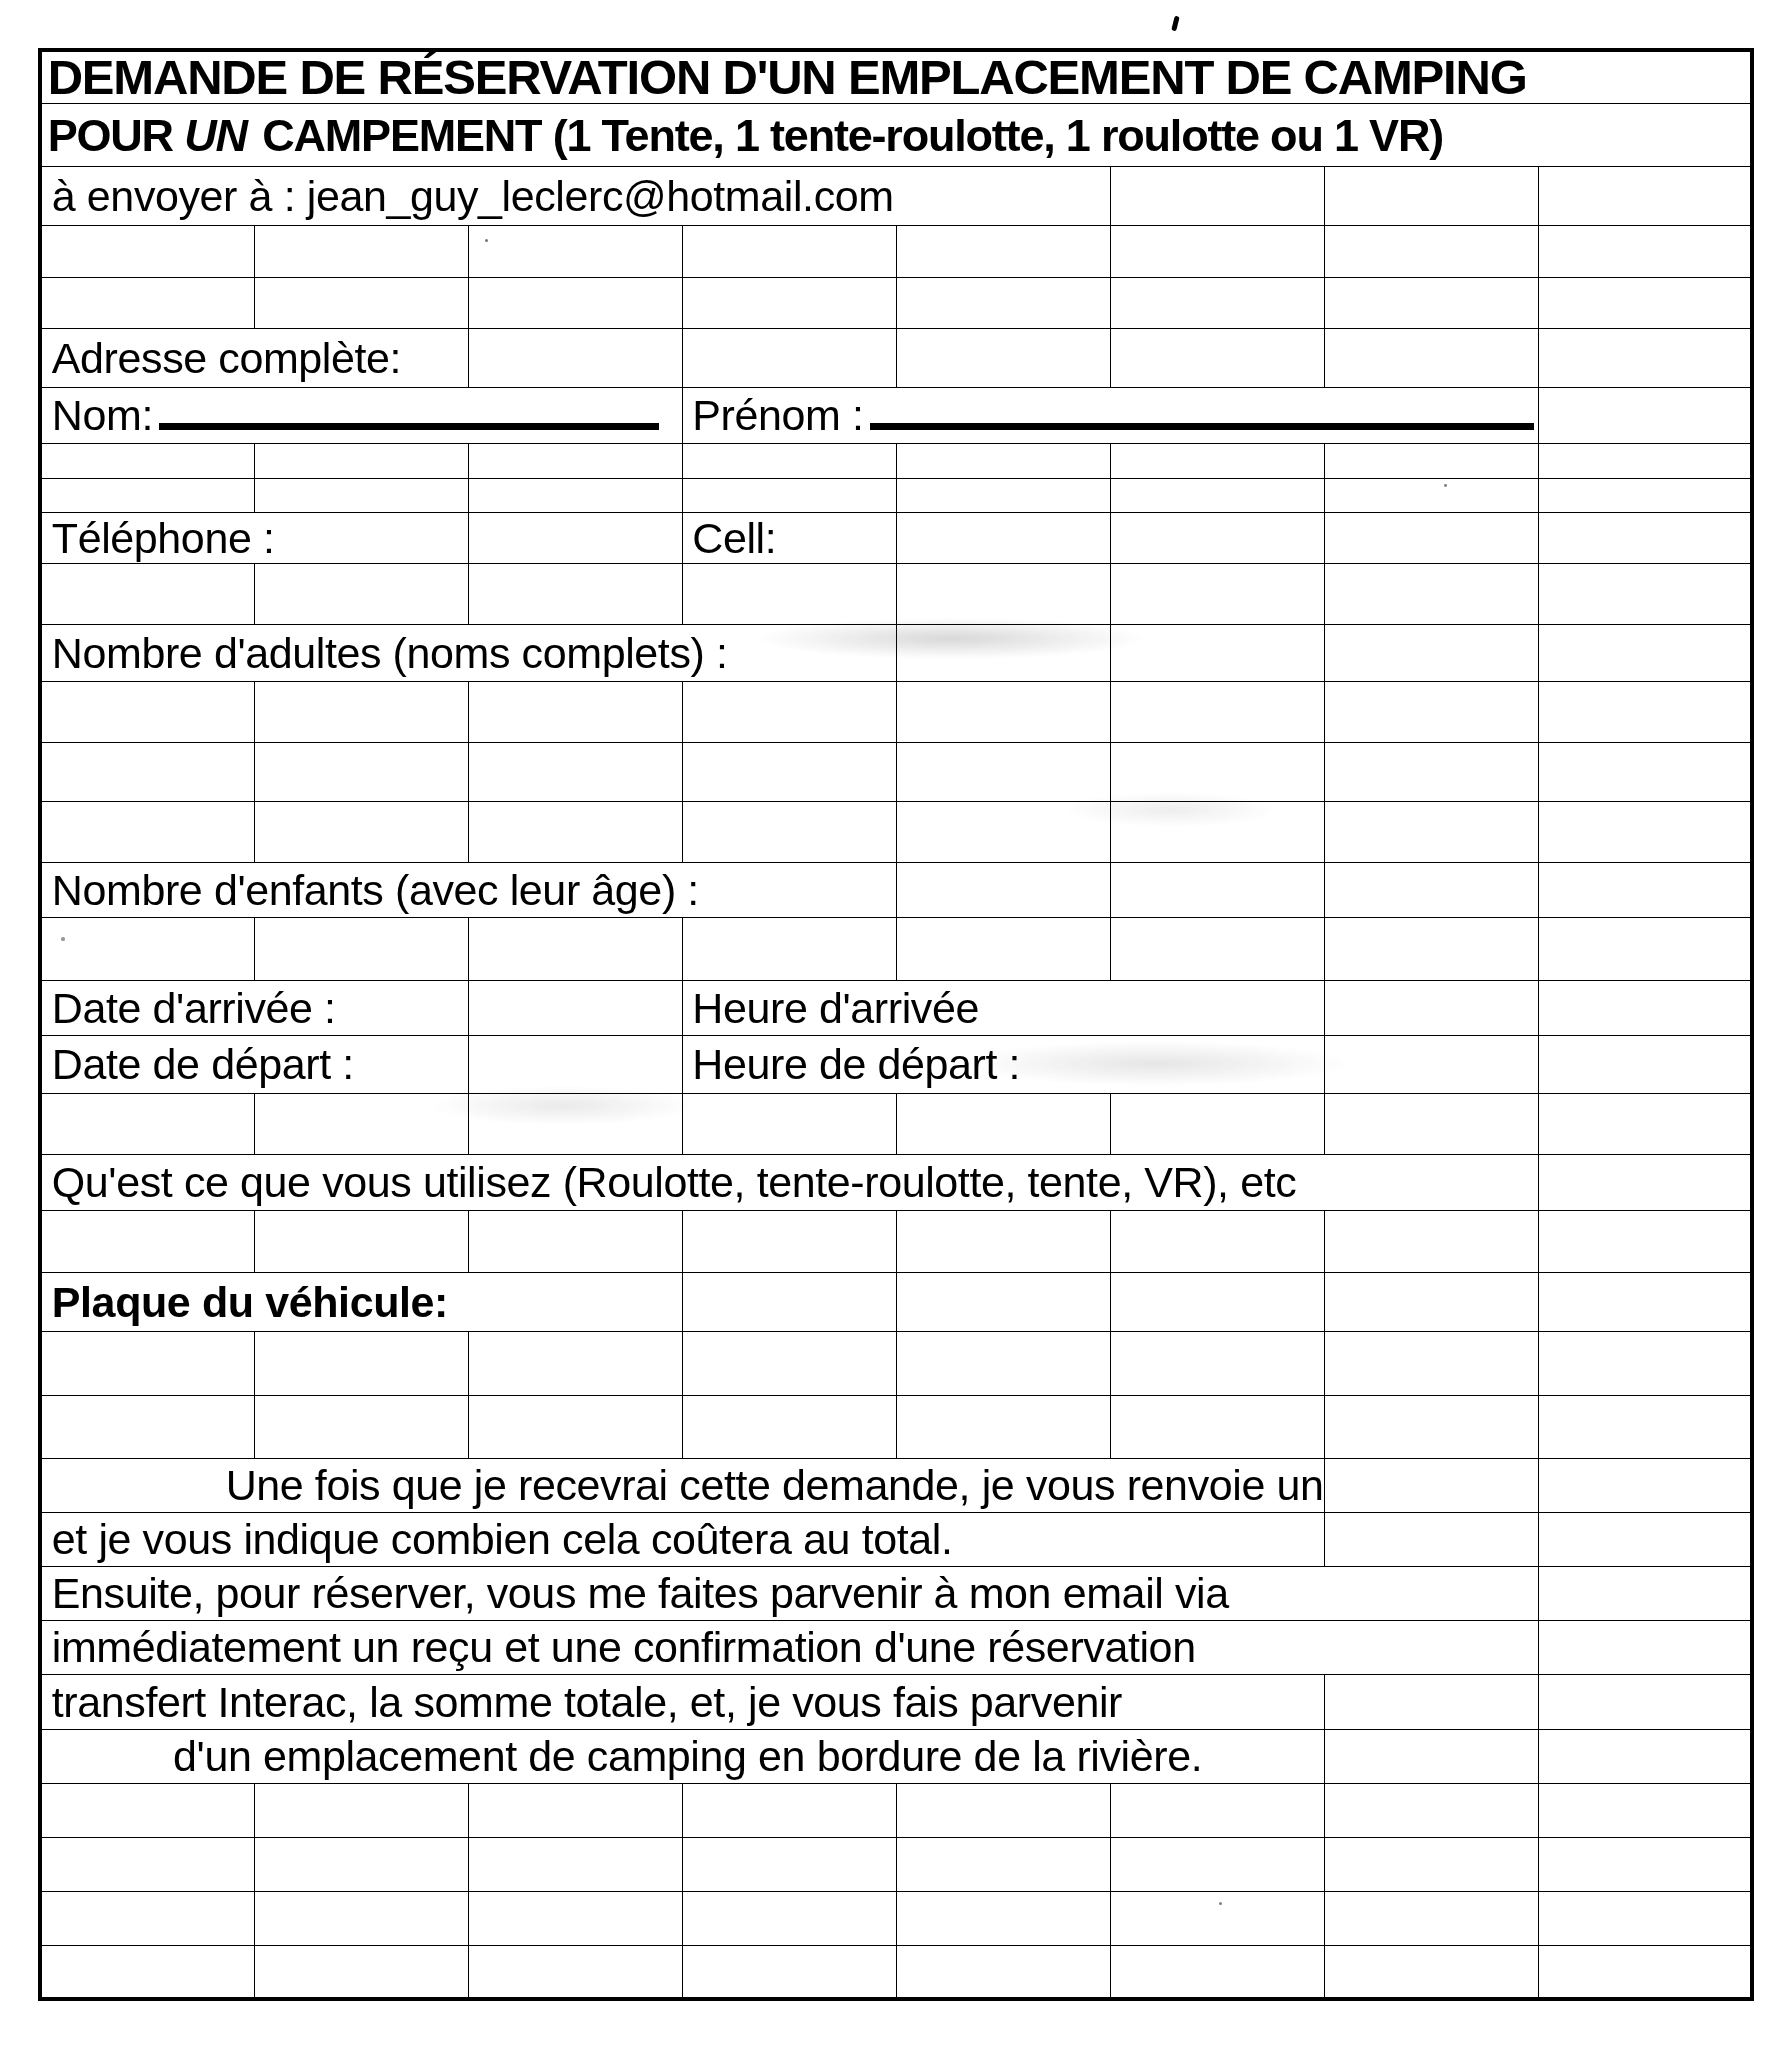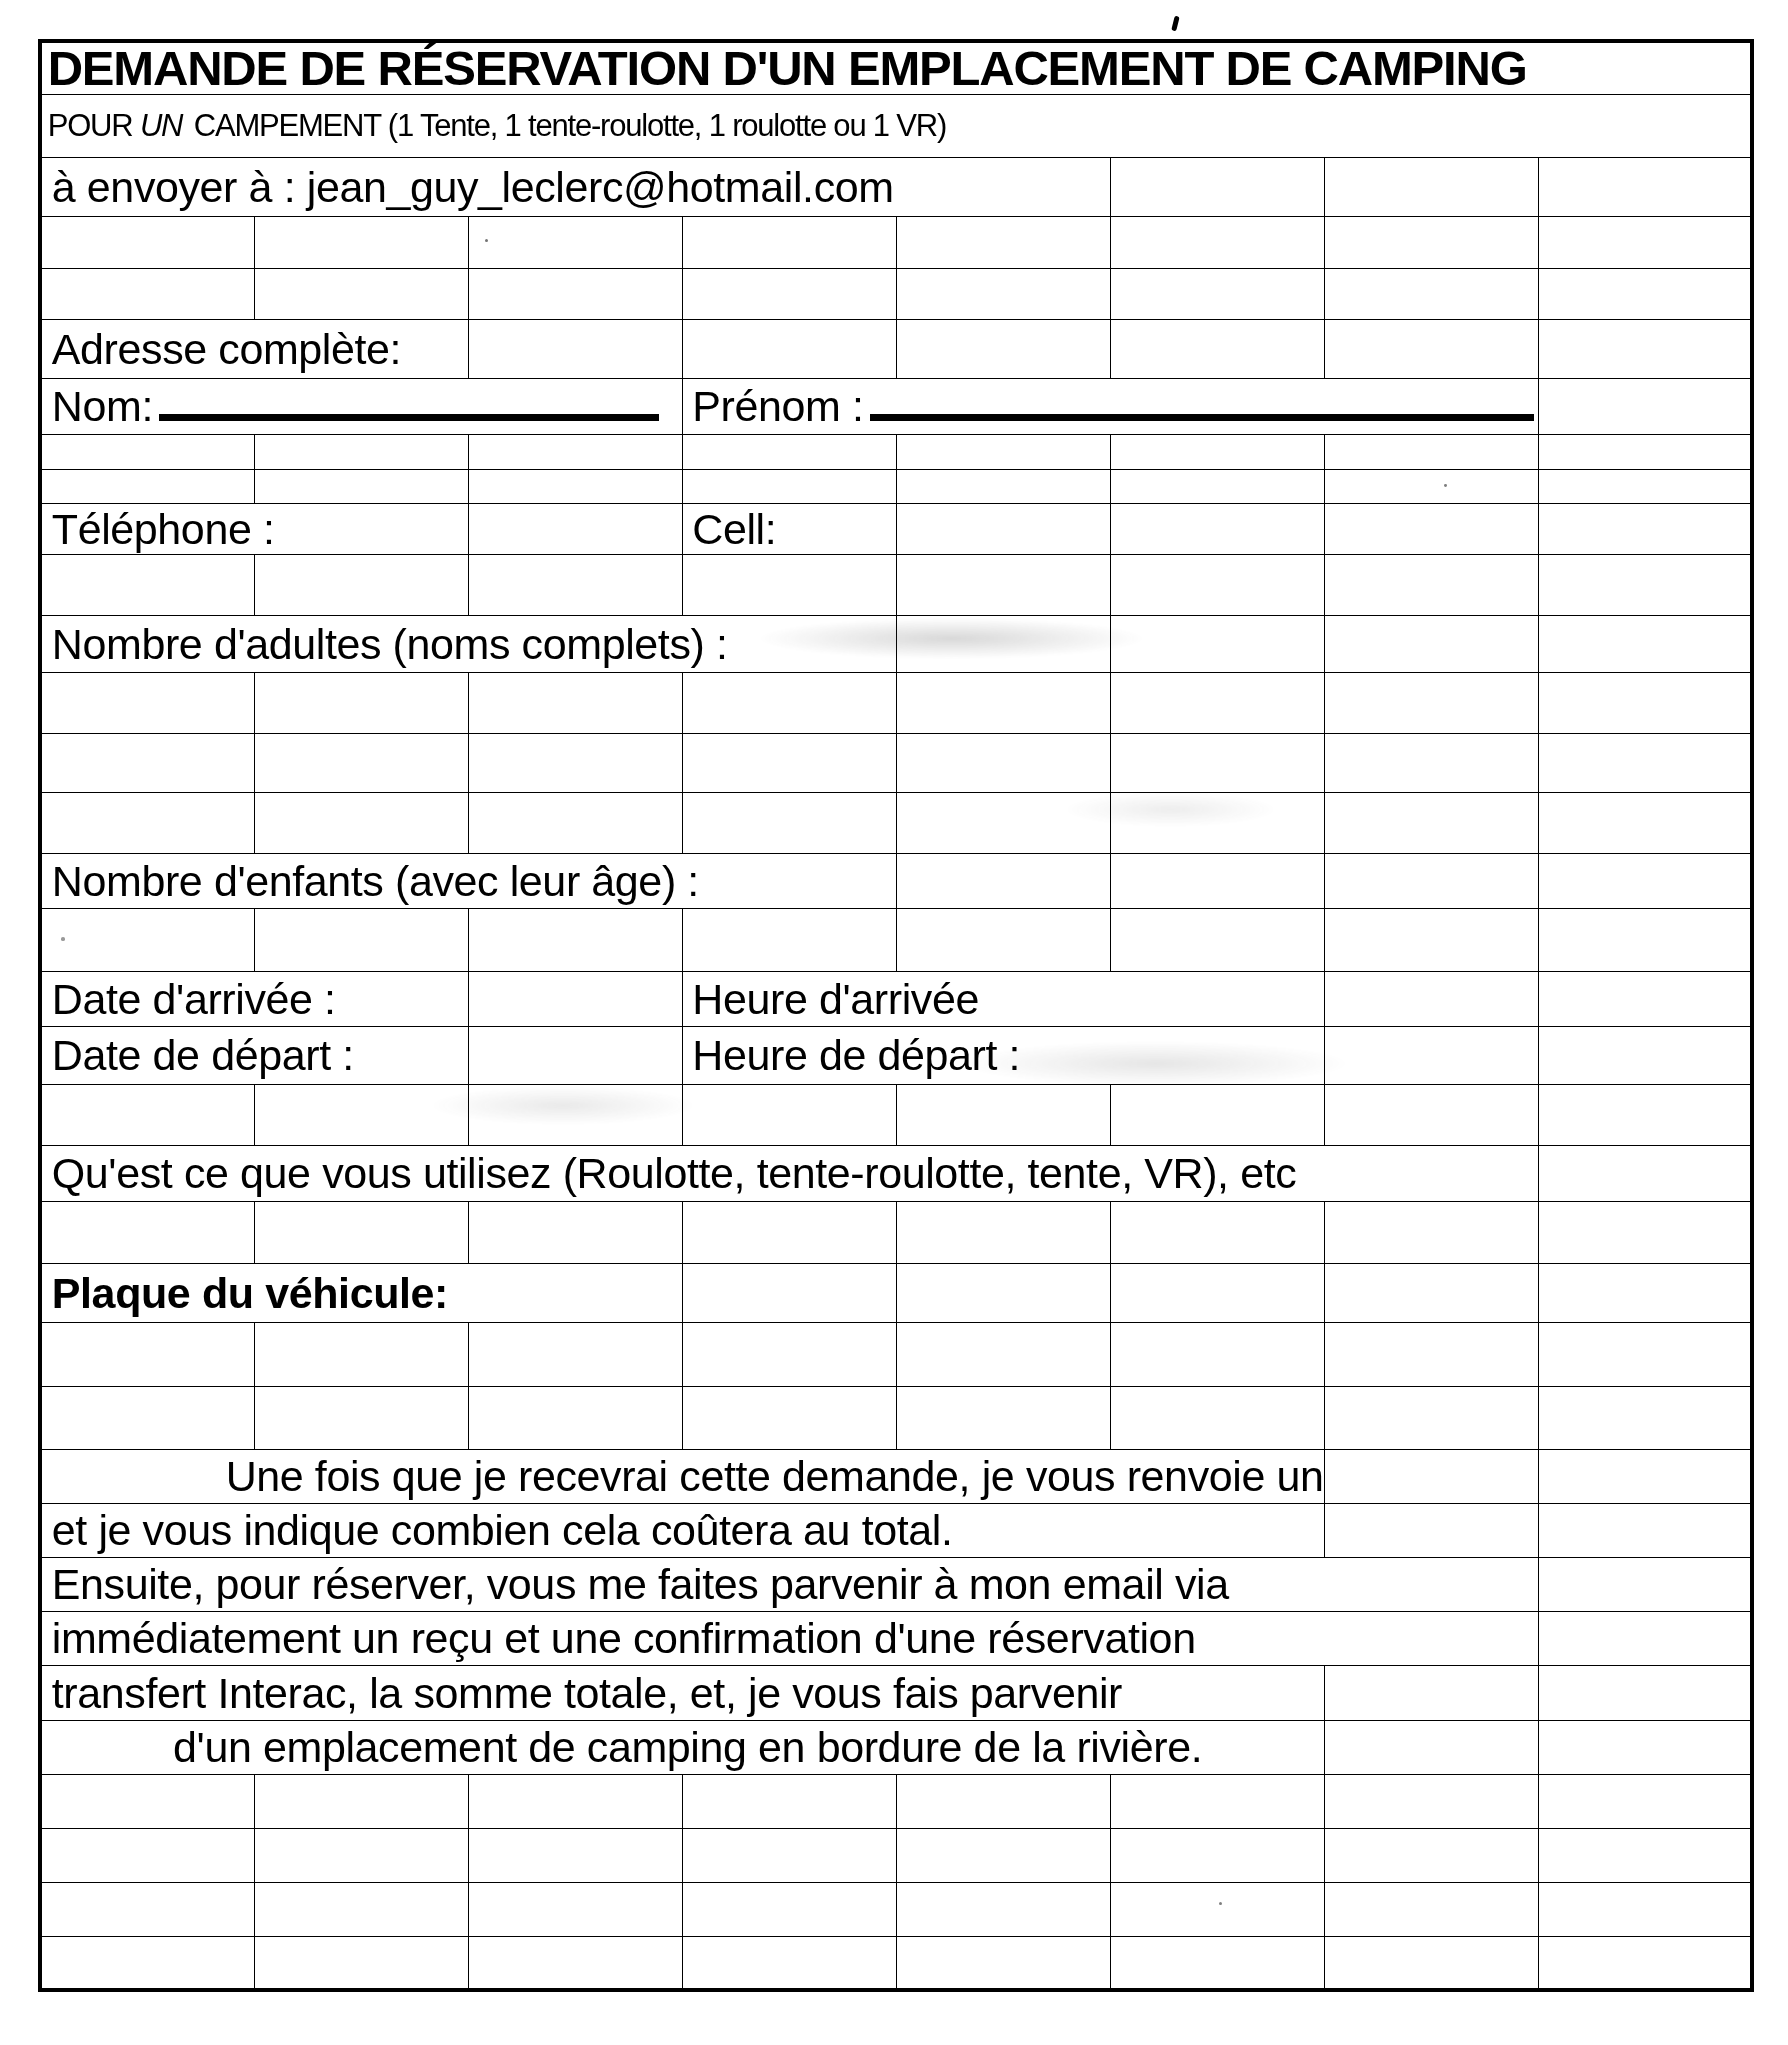--- a/index.html
+++ b/index.html
@@ -1,34 +1,34 @@
 <!DOCTYPE html>
 <html style="font-size:6.5px"><head>
 <meta charset="utf-8">
 <style>
   html,body{margin:0;padding:0;}
   body{
     width:1788px;height:2072px;position:relative;background:#ffffff;
     font-family:"Liberation Sans", sans-serif;color:#000;overflow:hidden;
   }
   table#form-table{
-    position:absolute;left:38px;top:39px;width:1714px;
+    position:absolute;left:38px;top:48px;width:1714px;
     border-collapse:collapse;table-layout:fixed;
     border:4.5px solid #000;
   }
   td{
     border:1.6px solid #000;
     padding:0 0 0 9.8px;
     vertical-align:middle;
     overflow:visible;
   }
   td.t1,td.t2{padding-left:5.7px;}
   .txt{font-size:43px;letter-spacing:-0.4px;white-space:nowrap;line-height:1.05;}
   .t1 .txt,.txt.t1{font-weight:bold;font-size:49px;letter-spacing:-1.2px;}
-  .t2 .txt,.txt.t2{font-weight:normal;font-size:31px;letter-spacing:-1.2px;}
+  .t2 .txt,.txt.t2{font-weight:bold;font-size:45px;letter-spacing:-1.2px;}
   .it{font-style:italic;padding-right:4.1px;}
   .fill{display:flex;align-items:flex-end;width:100%;}
   .fill .txt{margin-bottom:1.6px;}
   .bar{flex:1;height:7px;background:#000;margin:0 22.5px 9.8px 6.5px;}
   
   .speck{position:absolute;background:#000;border-radius:50%;}
   .blob{position:absolute;filter:blur(1.2px);pointer-events:none;}
   #sp1{left:1173px;top:16.4px;width:4.9px;height:14.7px;border-radius:2.5px;transform:rotate(14deg);}
   #sp2{left:485px;top:239px;width:3.3px;height:3.3px;opacity:.55;}
   #sp3{left:1444px;top:484px;width:2.9px;height:2.9px;opacity:.5;}

